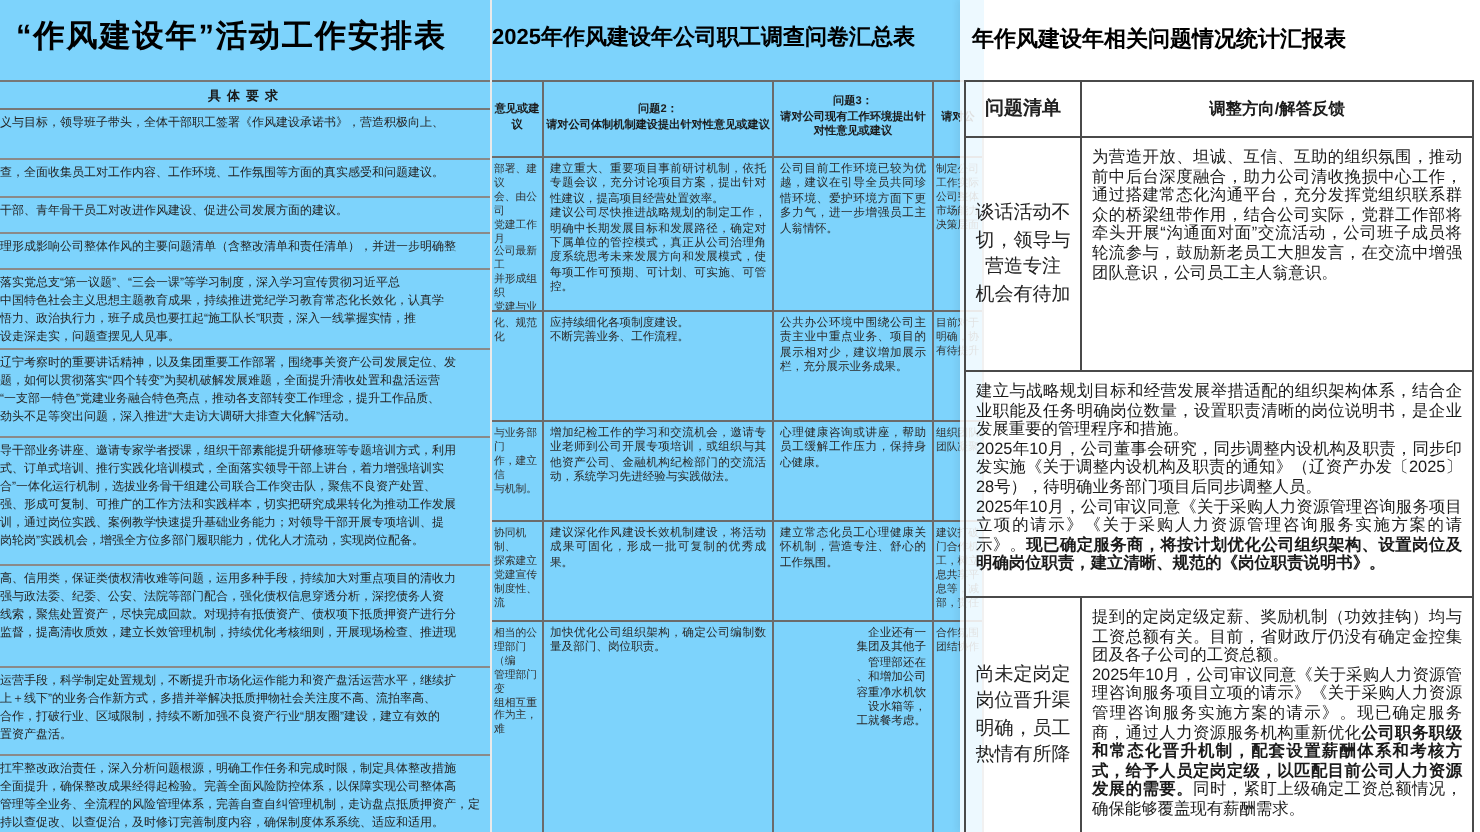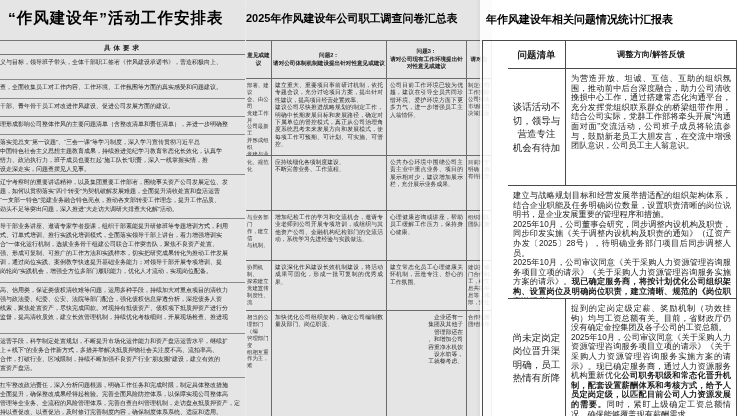--- a/index.html
+++ b/index.html
@@ -1,18 +1,18 @@
 <!DOCTYPE html>
 <html><head>
 <meta charset="utf-8">
 <style>
   html,body{margin:0;padding:0;background:#e9e9e9;}
   #canvas{position:relative;width:740px;height:416px;background:#ffffff;overflow:hidden;
           font-family:"Liberation Sans", sans-serif;color:#1b1b1b;}
-  .panel{position:absolute;overflow:hidden;background:#e5e5e5;}
+  .panel{position:absolute;overflow:hidden;background:#7dd3fc;}
 
   
   .panel-left{left:0;top:0;width:246px;height:416px;}
   .ltitle{position:absolute;left:8px;top:8px;width:238px;font-size:15.5px;font-weight:700;
           letter-spacing:1px;color:#000;white-space:nowrap;}
   .ltable{position:absolute;left:0;top:40px;width:246px;bottom:0;border-top:1px solid #777;}
   .lhead{height:14px;border-bottom:1px solid #777;text-align:center;font-size:6.5px;font-weight:700;
          letter-spacing:3px;padding-top:3px;box-sizing:border-box;}
   .lrow{border-bottom:1px solid #8a8a8a;font-size:6px;line-height:9px;white-space:pre-line;
         padding:3px 1px 0 0;box-sizing:border-box;overflow:hidden;color:#252525;text-align:justify;}
@@ -33,21 +33,21 @@
   .mcell.frag{font-size:5.4px;line-height:6.9px;text-align:left;padding:3px 1px;color:#333;}
   .mcell.frag-right{text-align:right;}
   .mcell.last{border-bottom:none;}
 
   
   .panel-right{left:480px;top:0;width:260px;height:416px;background:rgba(255,255,255,0.86);
                box-shadow:-2px 0 3px rgba(0,0,0,0.05);}
   .rtitle{position:absolute;left:6px;top:12px;width:254px;font-size:11px;font-weight:700;color:#000;
           white-space:nowrap;}
   .rtable{position:absolute;left:2px;top:40px;right:3px;bottom:-1px;border:1px solid #4a4a4a;
-          display:flex;flex-direction:column;background:transparent;padding-left:25px;}
+          display:flex;flex-direction:column;background:transparent;}
   .rrow{display:flex;border-bottom:1px solid #4a4a4a;box-sizing:border-box;overflow:hidden;}
   .rrow.grow{flex:1;border-bottom:none;}
   .rhead{height:28px;}
   .rheadcell{display:flex;align-items:center;justify-content:center;font-weight:700;font-size:10.5px;
              color:#000;}
   .rproblem{width:58px;min-width:58px;border-right:1px solid #4a4a4a;box-sizing:border-box;
             display:flex;align-items:center;justify-content:center;text-align:center;
             white-space:pre-line;font-size:9.5px;line-height:13.5px;color:#222;}
   .ranswer{flex:1;padding:5px 5px 2px 5px;font-size:8.2px;line-height:9.6px;white-space:pre-line;
            text-align:justify;color:#1b1b1b;overflow:hidden;}

